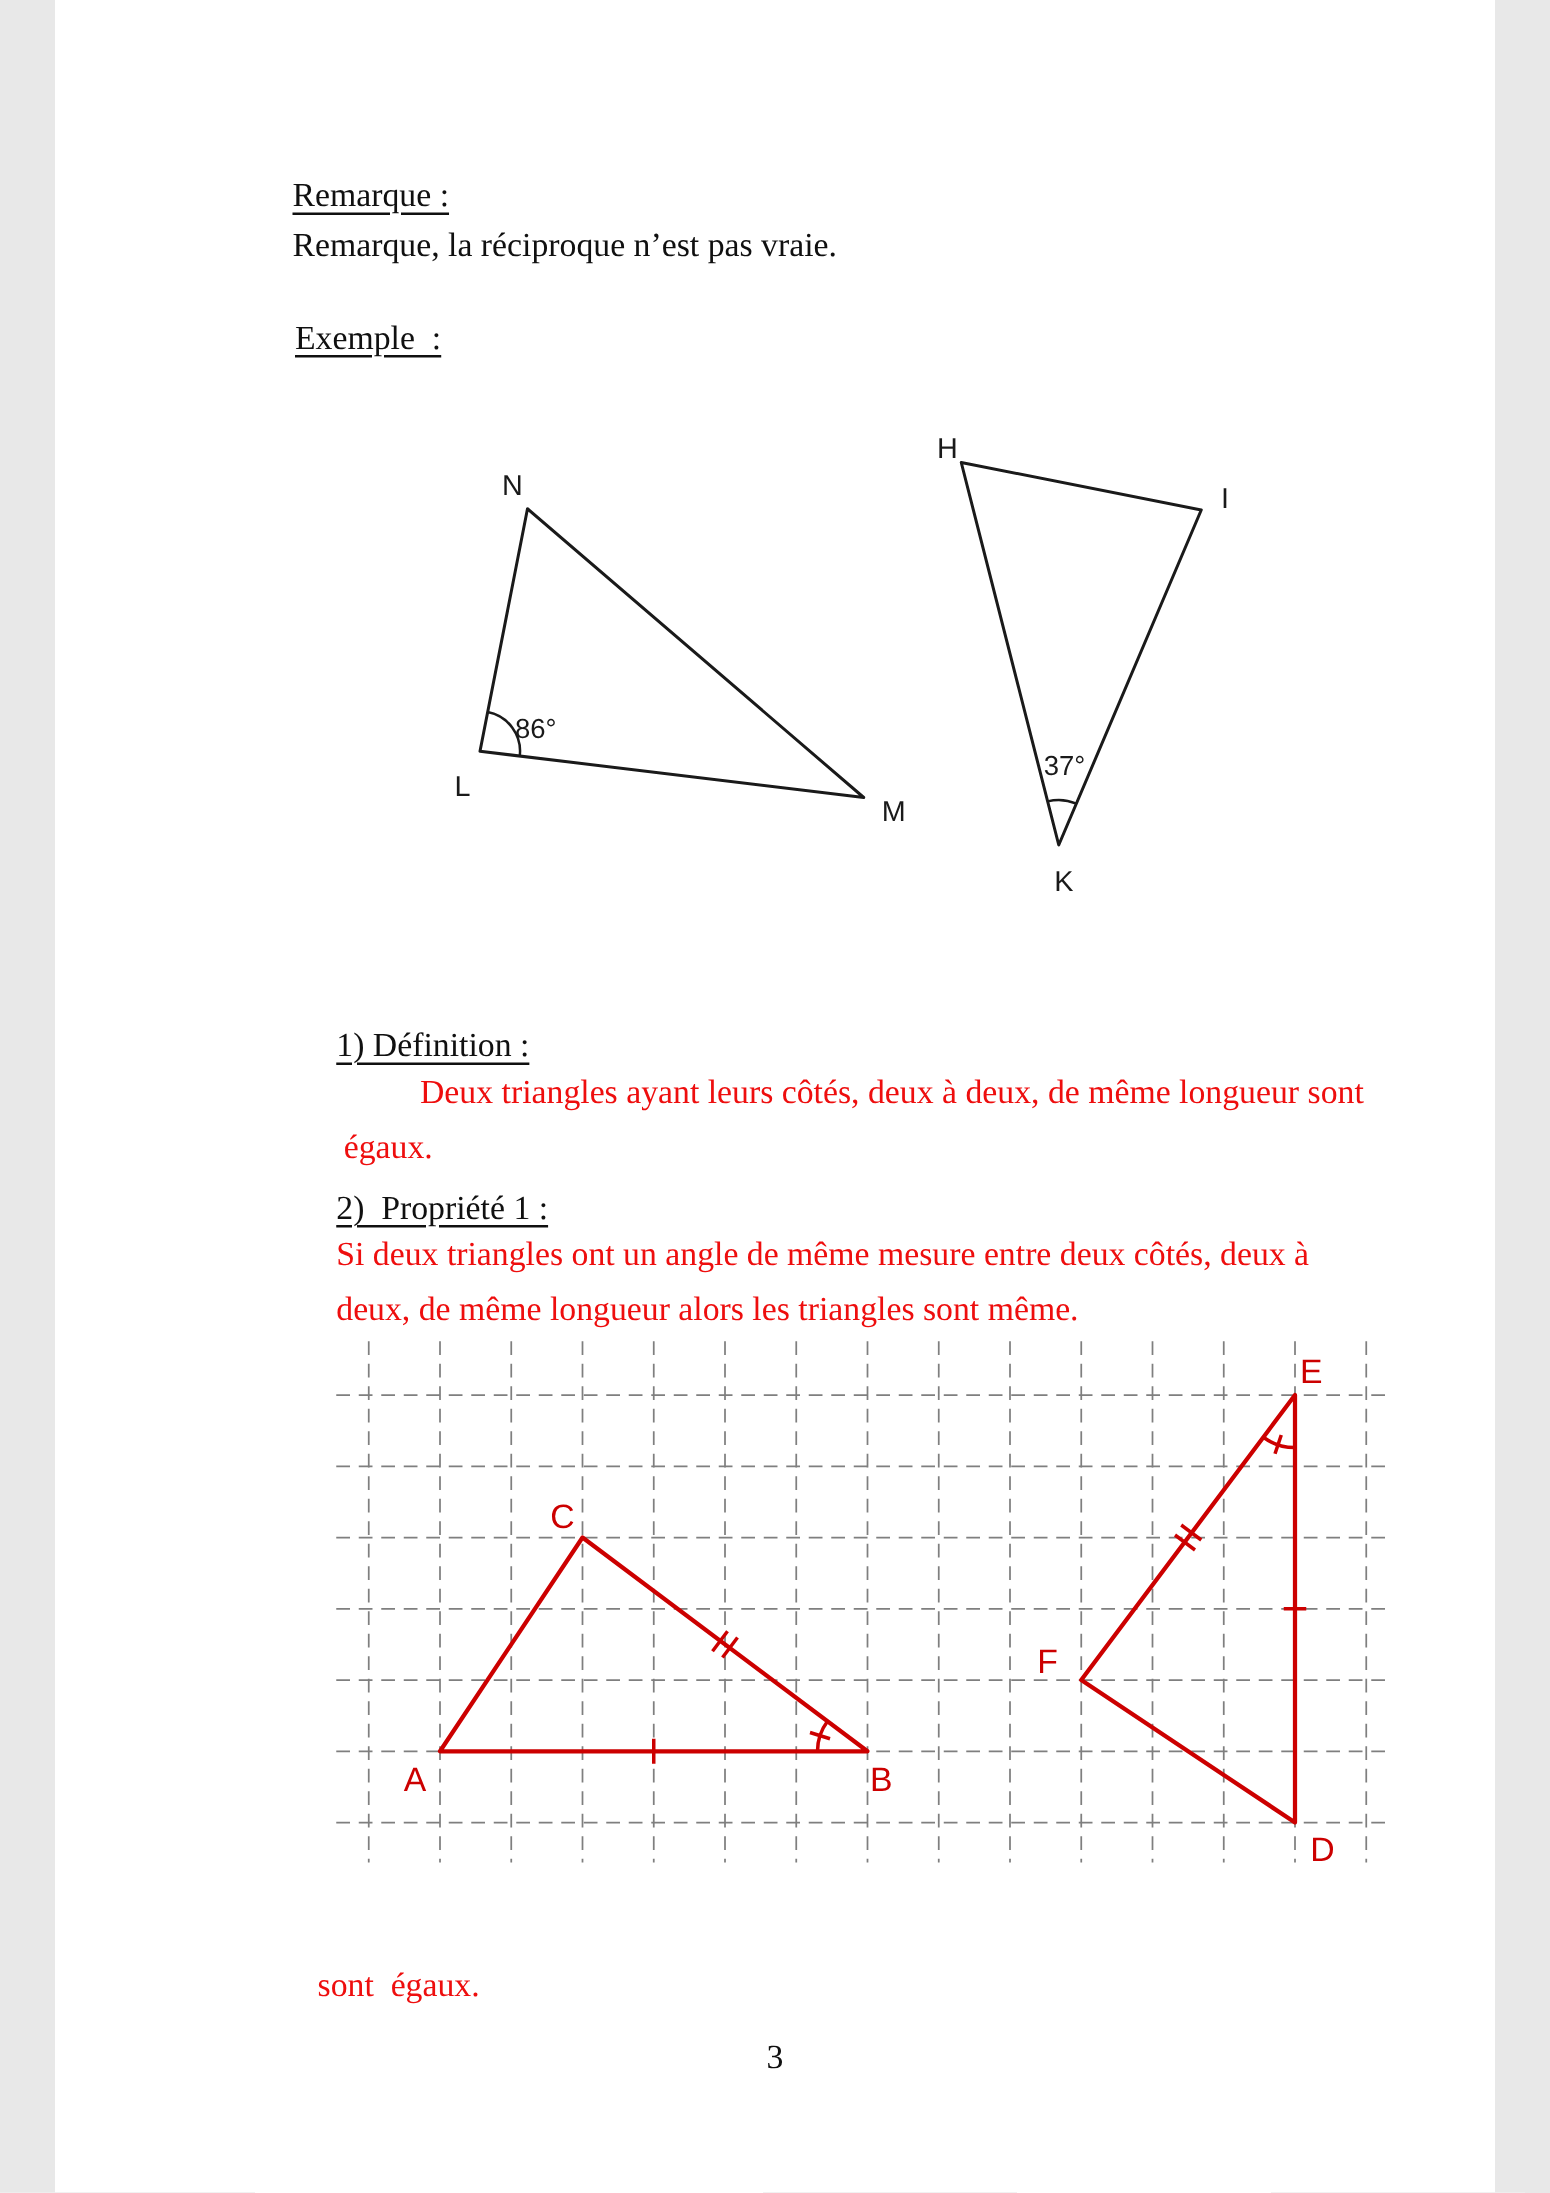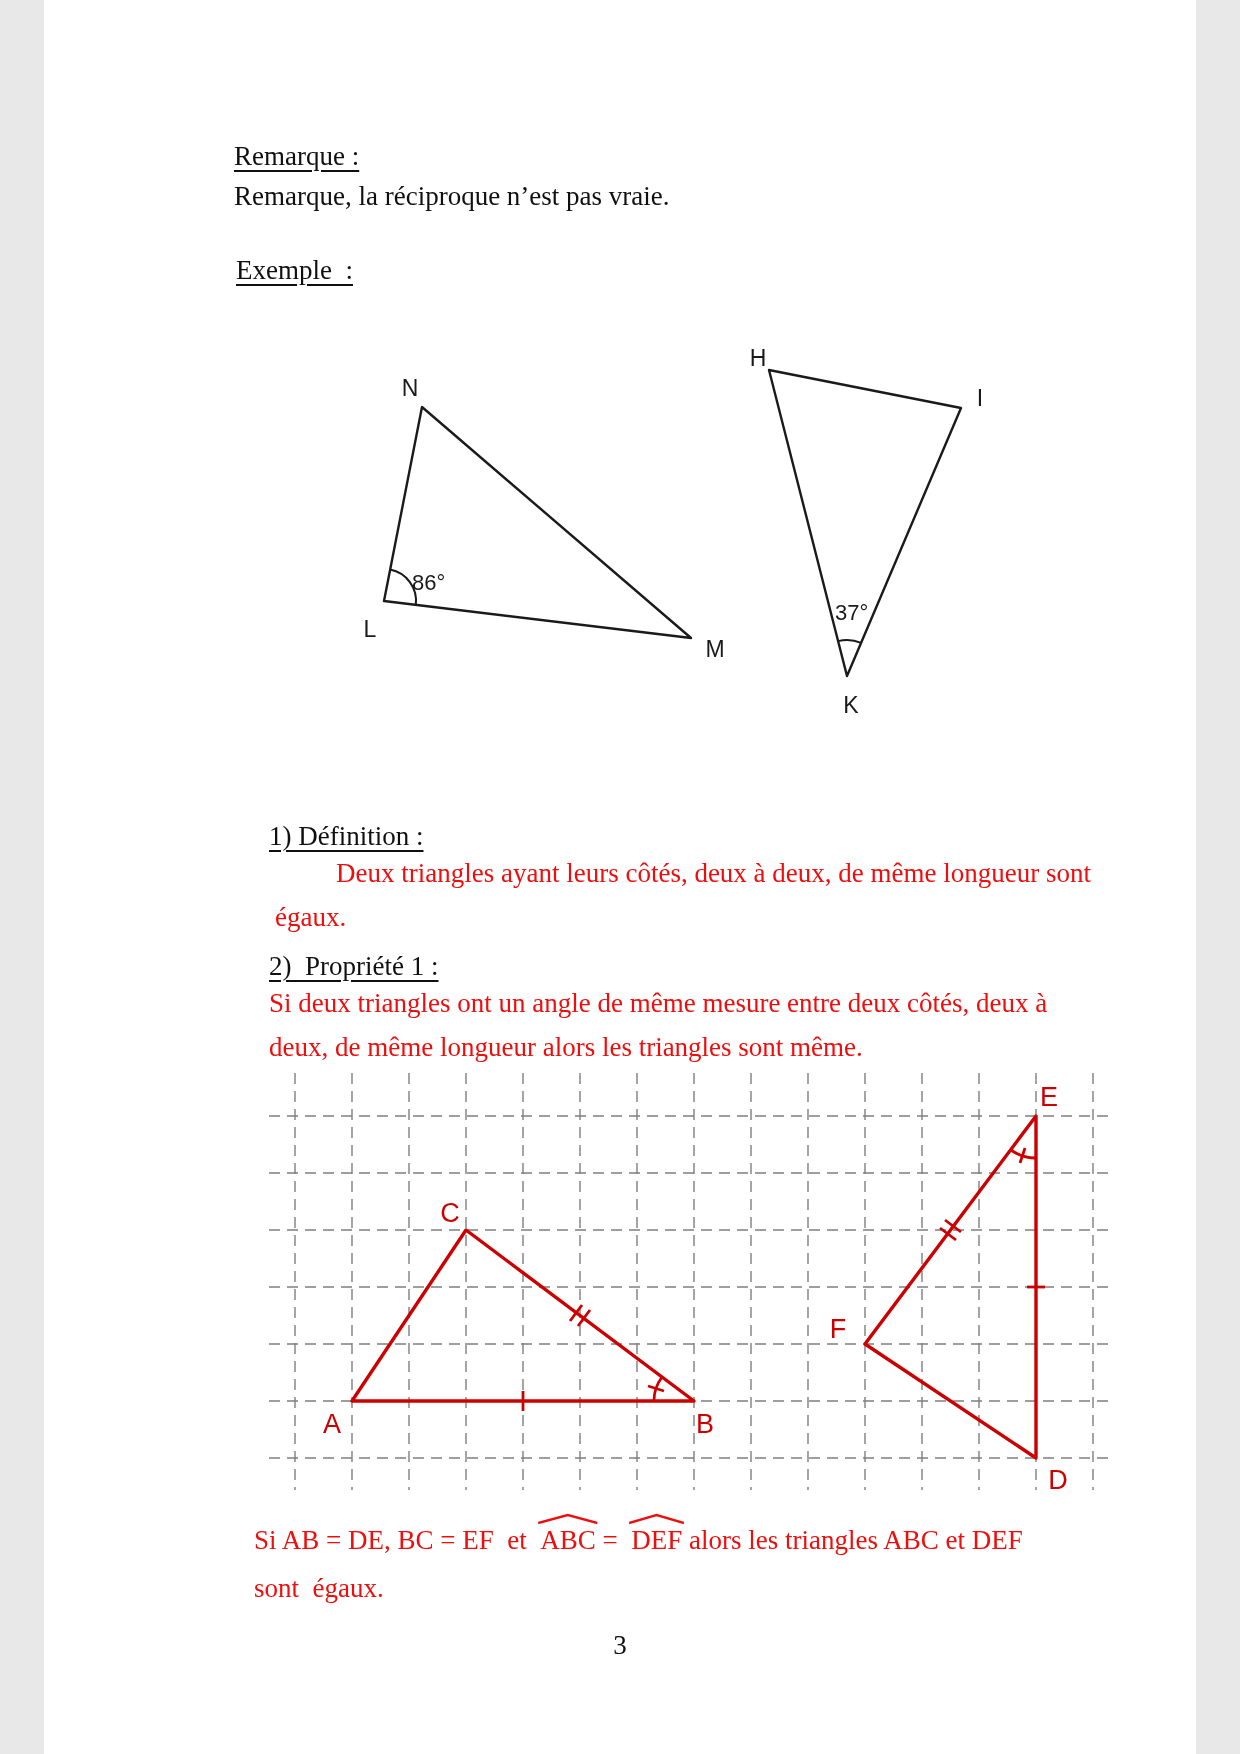--- a/index.html
+++ b/index.html
@@ -105,22 +105,17 @@
     <g font-size="27" fill="#cc0000">
       <text x="288" y="1433" text-anchor="middle">A</text>
       <text x="661" y="1433" text-anchor="middle">B</text>
       <text x="406" y="1222" text-anchor="middle">C</text>
       <text x="1014" y="1489" text-anchor="middle">D</text>
       <text x="1005" y="1106" text-anchor="middle">E</text>
       <text x="794" y="1338" text-anchor="middle">F</text>
     </g>
   </svg>
 
-  <div class="tline red" style="left:210px;top:1524px;"><span>Si AB = DE, BC = EF  et  </span><span class="hat-wrap"><svg class="hat" viewBox="0 0 100 10" preserveAspectRatio="none">
-          <path d="M2 9 L50 1 L98 9"></path>
-        </svg><span>ABC</span></span><span> =  </span><span class="hat-wrap"><svg class="hat" viewBox="0 0 100 10" preserveAspectRatio="none">
-          <path d="M2 9 L50 1 L98 9"></path>
-        </svg><span>DEF</span></span><span> alors les triangles ABC et DEF</span></div>
   <div class="tline red" style="left:210px;top:1572px;">sont  égaux.</div>
 
   <div class="pageno" style="top:1630px;">3</div>
 
 </div>
 
 </body></html>

